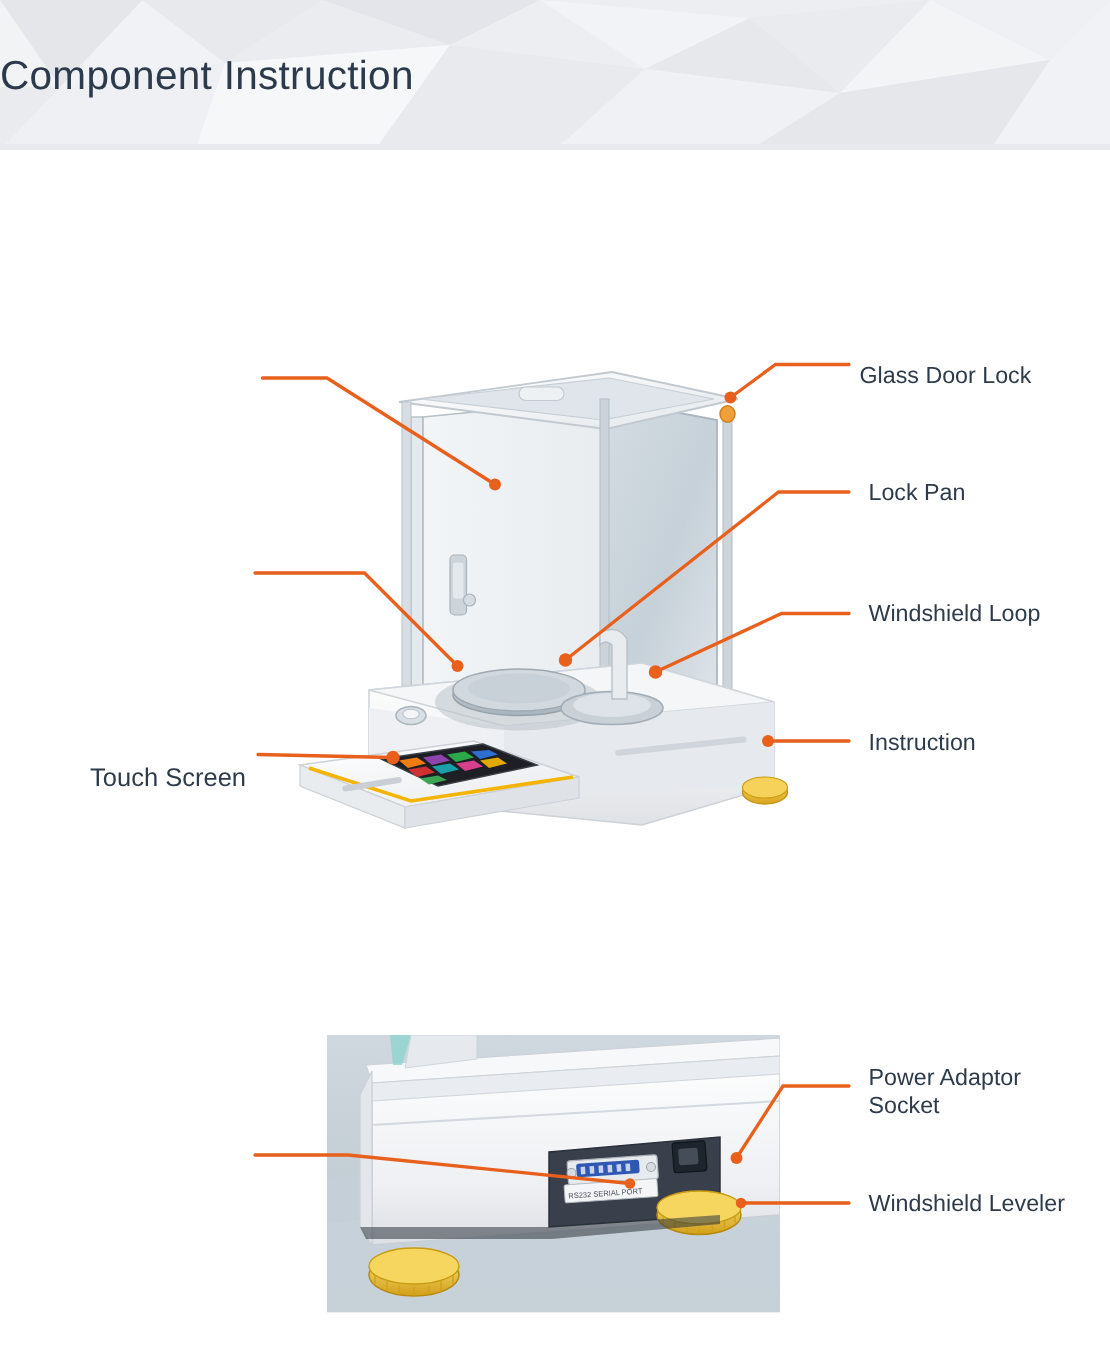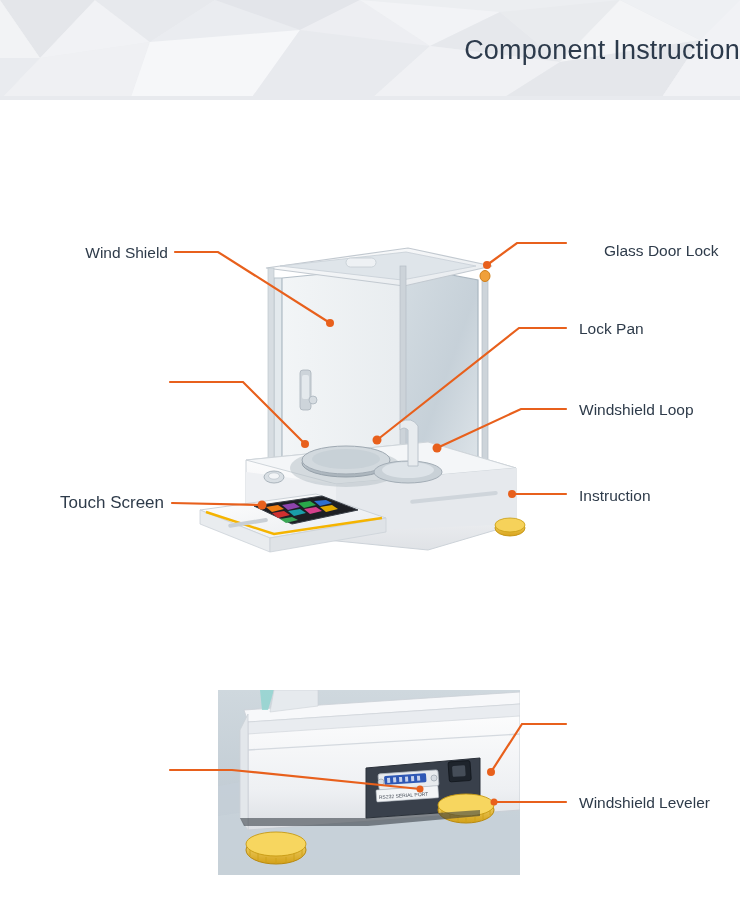--- a/index.html
+++ b/index.html
@@ -8,30 +8,30 @@
     background:#ffffff;
     font-family:"Liberation Sans","DejaVu Sans",sans-serif;
     overflow:hidden;position:relative;
   }
   #page{position:relative;width:740px;height:900px;overflow:hidden;}
 
   
   .header{position:absolute;left:0;top:0;width:740px;height:100px;overflow:hidden;background:#eceef1;}
   .header svg{position:absolute;left:0;top:0;}
   .header-title{
-    position:absolute;left:0;top:33px;width:740px;text-align:right;
+    position:absolute;left:0;top:33px;width:740px;text-align:left;
     font-size:27px;color:#2c3a4b;letter-spacing:.2px;line-height:34px;
     white-space:nowrap;
   }
 
   
   .lbl{position:absolute;font-size:15.5px;color:#2e3b4a;line-height:19px;white-space:nowrap;}
   .lbl.l{text-align:right;}
   .lbl.r{text-align:left;}
-  .lbl.big{font-size:17px;}
+  .lbl.big{font-size:17px;margin-top:16px;}
   .lbl.two{white-space:normal;width:150px;}
 
   
   .fig{position:absolute;}
   .leaders{position:absolute;left:0;top:0;width:740px;height:900px;pointer-events:none;}
 
   .photo2{position:absolute;left:218px;top:690px;width:302px;height:185px;overflow:hidden;}
 </style>
 </head>
 <body>
@@ -284,23 +284,23 @@
       <circle cx="487" cy="265" r="4"></circle>
       <circle cx="377" cy="440" r="4.5"></circle>
       <circle cx="437" cy="448" r="4.5"></circle>
       <circle cx="512" cy="494" r="4"></circle>
       <circle cx="420" cy="789" r="3.5"></circle>
       <circle cx="491" cy="772" r="4"></circle>
       <circle cx="494" cy="802" r="3.5"></circle>
     </g>
   </svg>
 
-  <div class="lbl l" style="left:0;top:243px;width:168px;">Wind Shield</div>
   <div class="lbl l big" style="left:0;top:493px;width:164px;">Touch Screen</div>
 
-  <div class="lbl r" style="left:604px;top:241px;">Glass Door Lock</div>
+  <div class="lbl r" style="left:573px;top:241px;">Glass Door Lock</div>
   <div class="lbl r" style="left:579px;top:319px;">Lock Pan</div>
   <div class="lbl r" style="left:579px;top:400px;">Windshield Loop</div>
   <div class="lbl r" style="left:579px;top:486px;">Instruction</div>
 
+  <div class="lbl r two" style="left:579px;top:709px;">Power Adaptor Socket</div>
   <div class="lbl r" style="left:579px;top:793px;">Windshield Leveler</div>
 
 </div>
 
 </body></html>

